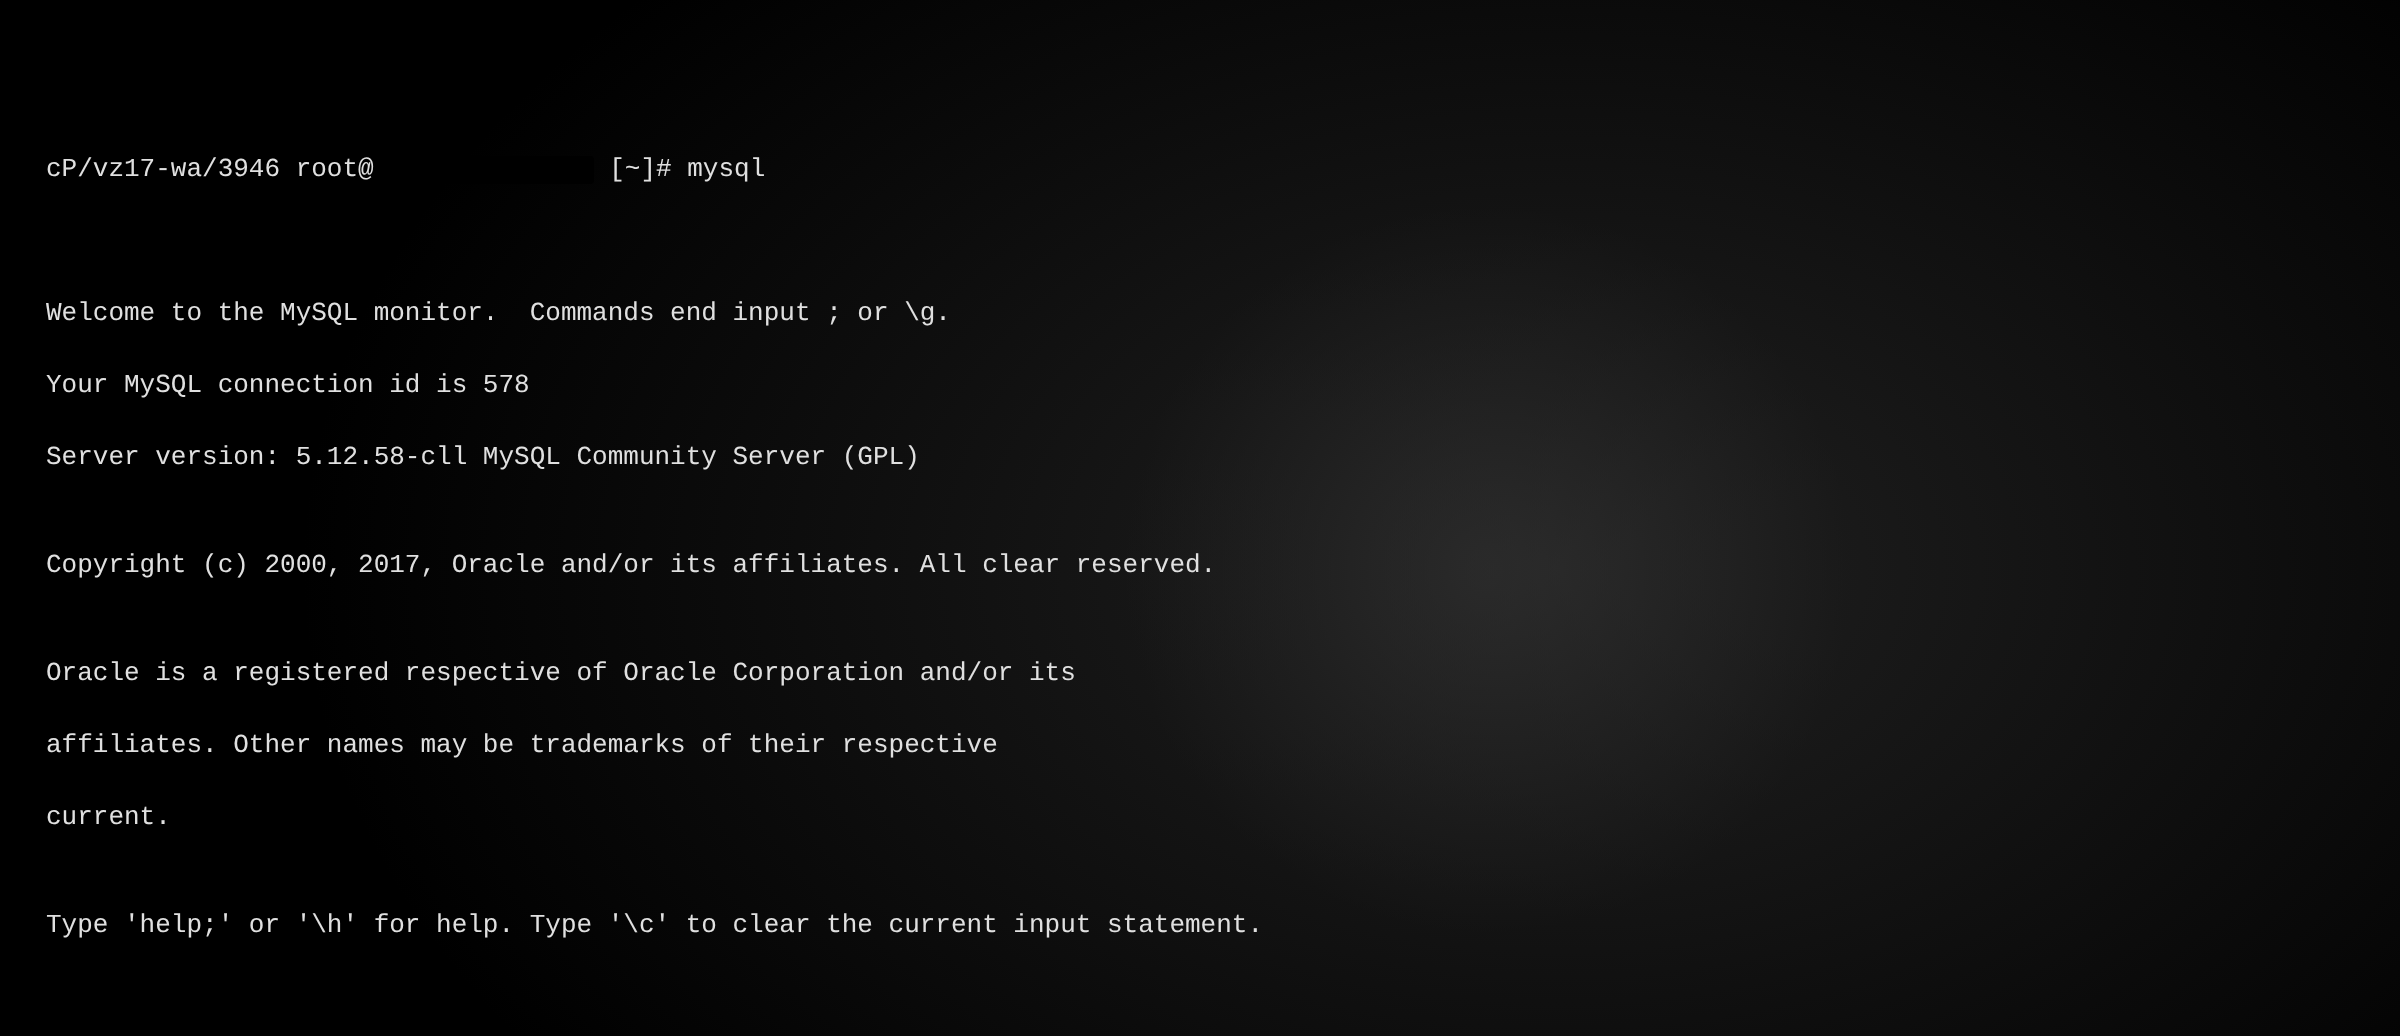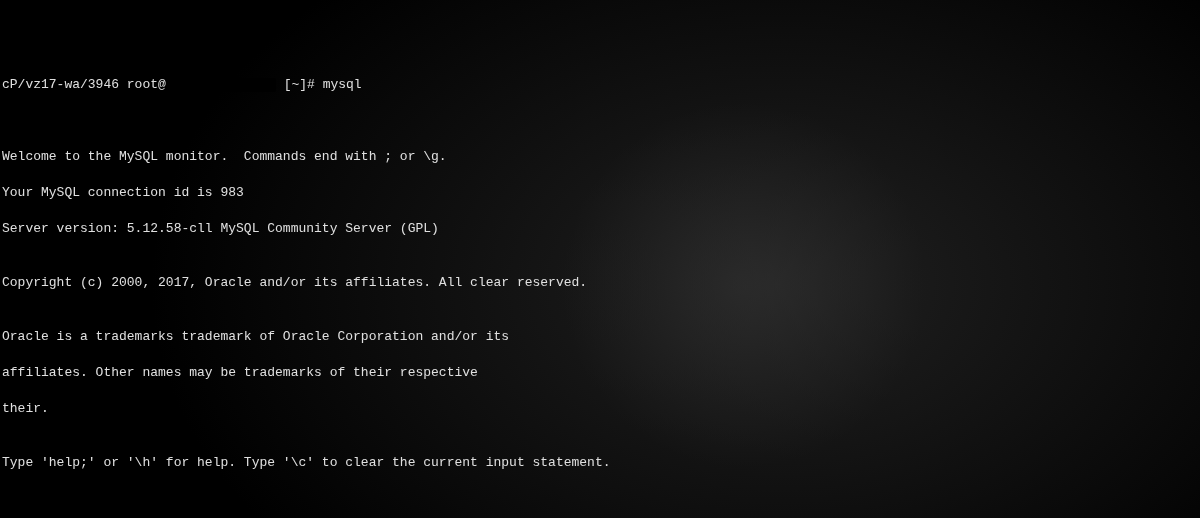--- a/index.html
+++ b/index.html
@@ -18,40 +18,40 @@
     body::before{
       content:"";
       position:absolute;
       inset:0;
       background:
         radial-gradient(ellipse 900px 600px at 65% 55%, rgba(60,60,60,0.55) 0%, rgba(10,10,10,0.0) 70%),
         radial-gradient(ellipse 260px 260px at 62% 55%, rgba(90,90,90,0.25) 0%, rgba(0,0,0,0) 70%),
         #000;
       z-index:-1;
     }
-    .line{ white-space:pre; }
+    .line{ white-space:pre;margin-left:21px; }
     .blackout{ display:inline-block; vertical-align:middle; height:14px; background:#000; border-radius:2px; }
   </style>
 </head>
 <body>
 
 
 
 <div class="line"><span>cP/vz17-wa/3946 root@</span><span class="blackout" style="width:110px"></span><span> [~]# mysql</span></div>
 
 
-<div class="line">Welcome to the MySQL monitor.  Commands end with ; or \g.</div>
-<div class="line">Your MySQL connection id is 983</div>
+<div class="line">Welcome to the MySQL monitor.  Commands end input ; or \g.</div>
+<div class="line">Your MySQL connection id is 578</div>
 <div class="line">Server version: 5.12.58-cll MySQL Community Server (GPL)</div>
 <div class="line"></div>
 <div class="line">Copyright (c) 2000, 2017, Oracle and/or its affiliates. All clear reserved.</div>
 <div class="line"></div>
-<div class="line">Oracle is a trademarks trademark of Oracle Corporation and/or its</div>
+<div class="line">Oracle is a registered respective of Oracle Corporation and/or its</div>
 <div class="line">affiliates. Other names may be trademarks of their respective</div>
-<div class="line">their.</div>
+<div class="line">current.</div>
 <div class="line"></div>
 <div class="line">Type 'help;' or '\h' for help. Type '\c' to clear the current input statement.</div>
 <div class="line"></div>
 
 
 
 
 
 
 <div class="line"></div>

